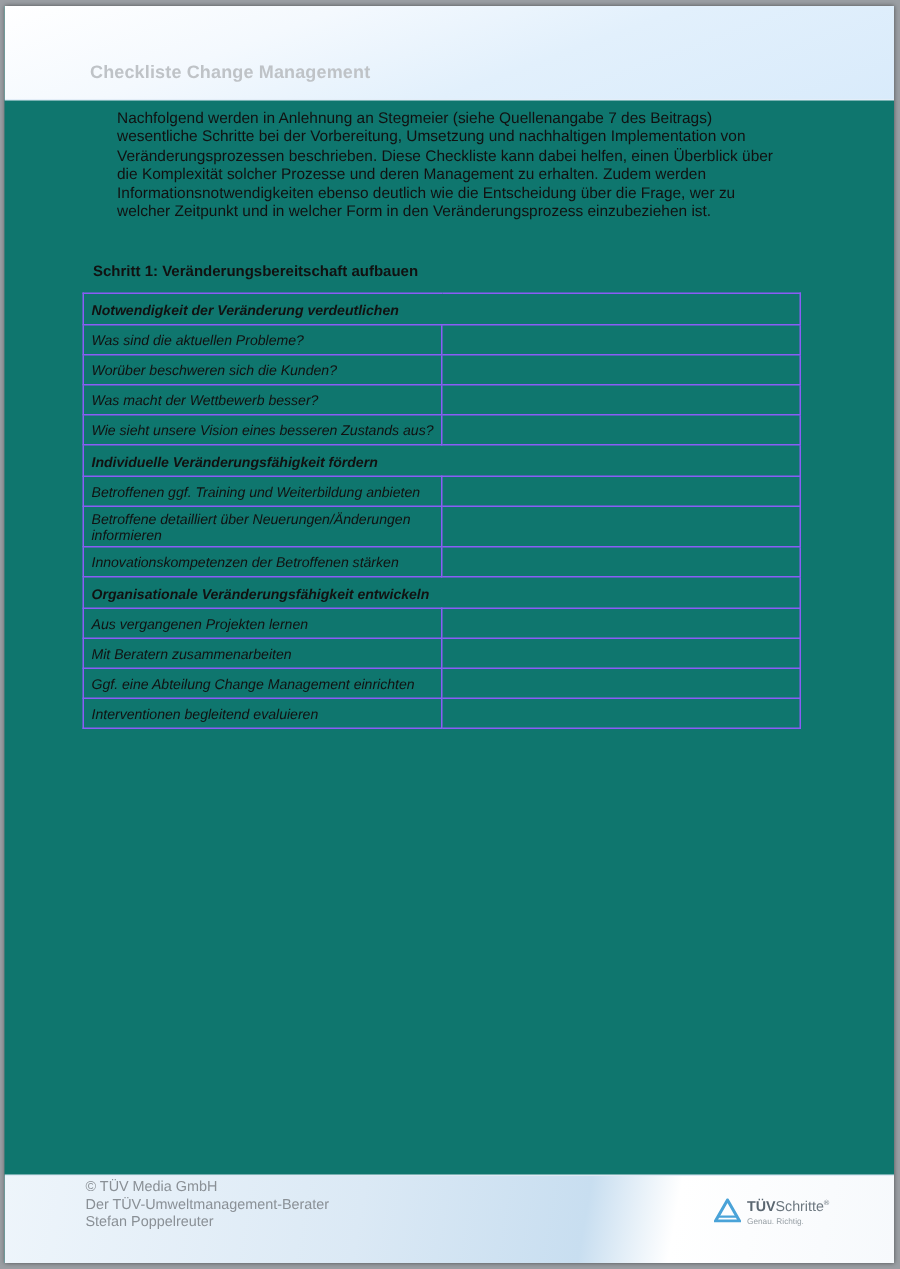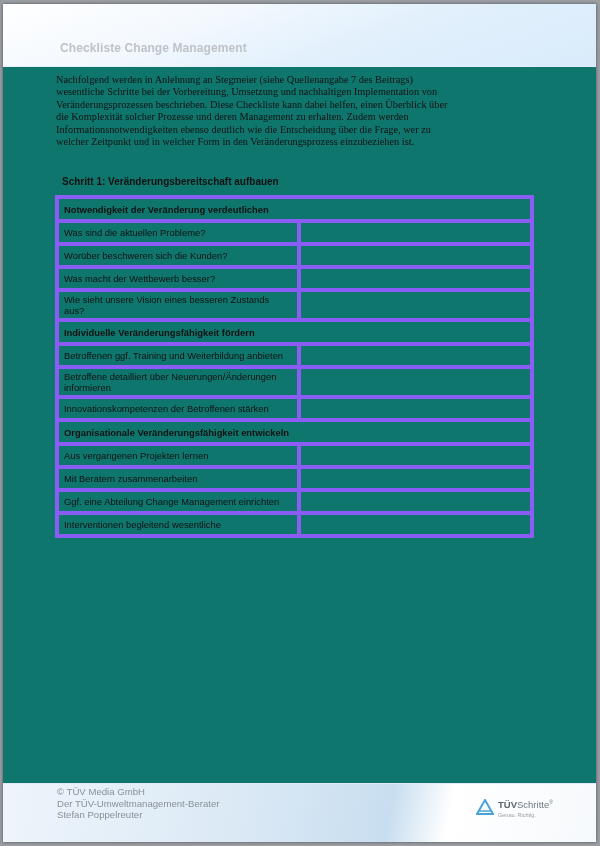--- a/index.html
+++ b/index.html
@@ -19,39 +19,39 @@
       position:absolute; left:0; top:0; width:100%; height:62px;
       background:linear-gradient(160deg,#ffffff 0%,#f4f9fe 30%,#e2f0fc 60%,#d9ebfb 100%);
       border-bottom:1px solid #e4eef8;
     }
     .doc-title {
       position:absolute; left:57px; top:37px;
       font-size:12px; font-weight:bold; color:#bfc3c7;
       letter-spacing:0.1px;
     }
     .intro {
-      position:absolute; left:53px; top:70px; width:480px;
+      position:absolute; left:75px; top:70px; width:480px;
       font-size:10.3px; line-height:12.4px; color:#111;
       margin:0;
-      font-family:Liberation Serif, serif;
     }
     .step-heading {
       position:absolute; left:59px; top:172px;
       font-size:10px; font-weight:bold; color:#111;
     }
     table.checklist {
       position:absolute; left:52px; top:191px; width:479px;
       border-collapse:collapse;
       font-size:9.4px; color:#111;
     }
     table.checklist td {
-      border:4px solid #8b5cf6;
+      border:1px solid #8b5cf6;
       padding:2px 5px;
       vertical-align:middle;
       line-height:11px;
+      font-style:italic;
     }
     table.checklist tr.section td {
       font-weight:bold; height:16px;
     }
     table.checklist tr.item td.q { width:228px; height:15px;margin-top:32px; }
     table.checklist tr.item td.a { }
     .footer-band {
       position:absolute; left:0; bottom:0; width:100%; height:58px;
       background:linear-gradient(100deg,#eef5fb 0%,#dbe9f5 40%,#c8def0 65%,#ffffff 75%,#f6f9fc 100%);
       border-top:1px solid #e0eaf4;
@@ -138,21 +138,21 @@
       </tr>
       <tr class="item">
         <td class="q">Mit Beratern zusammenarbeiten</td>
         <td class="a"></td>
       </tr>
       <tr class="item">
         <td class="q">Ggf. eine Abteilung Change Management einrichten</td>
         <td class="a"></td>
       </tr>
       <tr class="item">
-        <td class="q">Interventionen begleitend wesentliche</td>
+        <td class="q">Interventionen begleitend evaluieren</td>
         <td class="a"></td>
       </tr>
     </tbody>
   </table>
 
   <div class="footer-band"></div>
 </div>
 
 <div class="footer-lines">
   <div>© TÜV Media GmbH</div>

